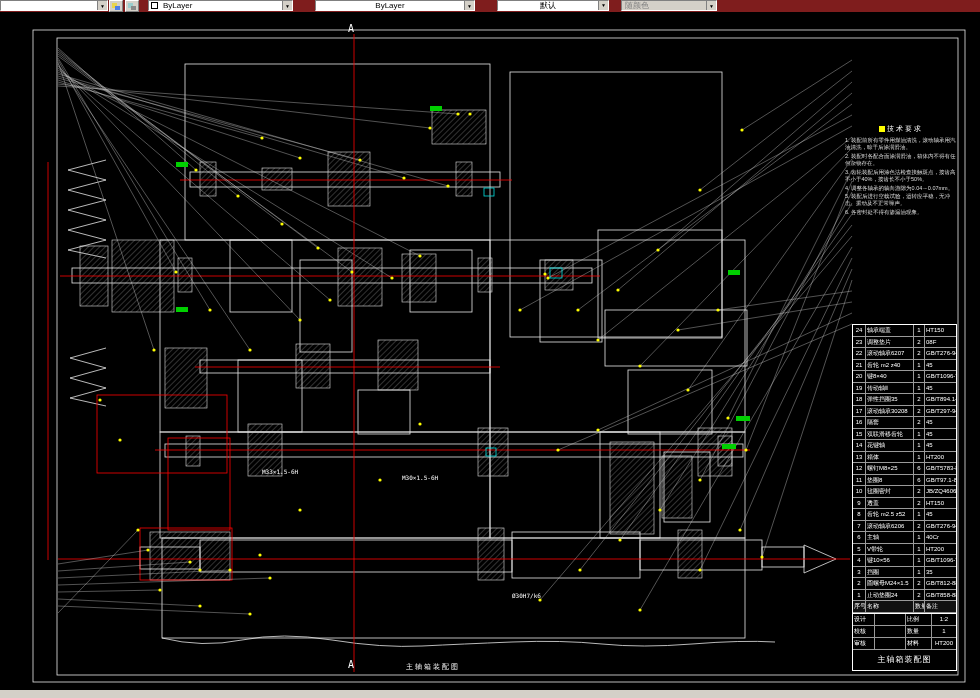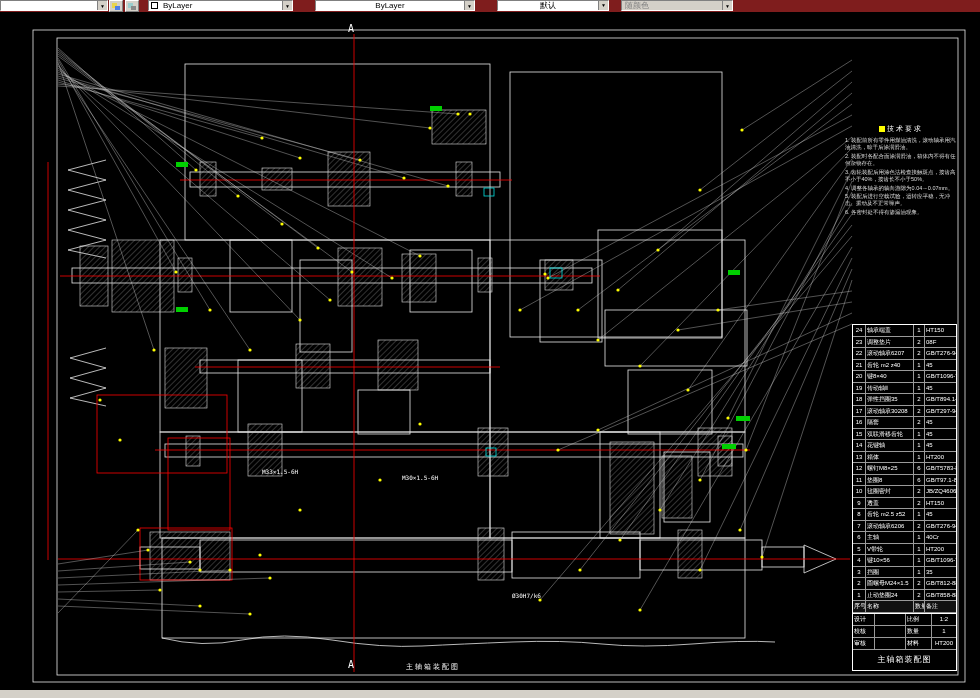--- a/index.html
+++ b/index.html
@@ -84,21 +84,21 @@
     <span class="combo-arrow">▼</span>
   </div>
   <div class="combo" style="width:160px; margin-left:22px;">
     <span class="combo-text" style="text-align:center;">ByLayer</span>
     <span class="combo-arrow">▼</span>
   </div>
   <div class="combo" style="width:112px; margin-left:22px;font-family:Liberation Mono, monospace;">
     <span class="combo-text" style="text-align:center;">默认</span>
     <span class="combo-arrow">▼</span>
   </div>
-  <div class="combo disabled" style="width:112px; margin-left:12px;">
+  <div class="combo disabled" style="width:96px; margin-left:12px;">
     <span class="combo-text">随颜色</span>
     <span class="combo-arrow">▼</span>
   </div>
 </div>
 
 <div class="canvas">
 
   <svg width="980" height="678" viewBox="0 0 980 678">
     <defs>
       <pattern id="hatch" width="4" height="4" patternTransform="rotate(45)" patternUnits="userSpaceOnUse">

